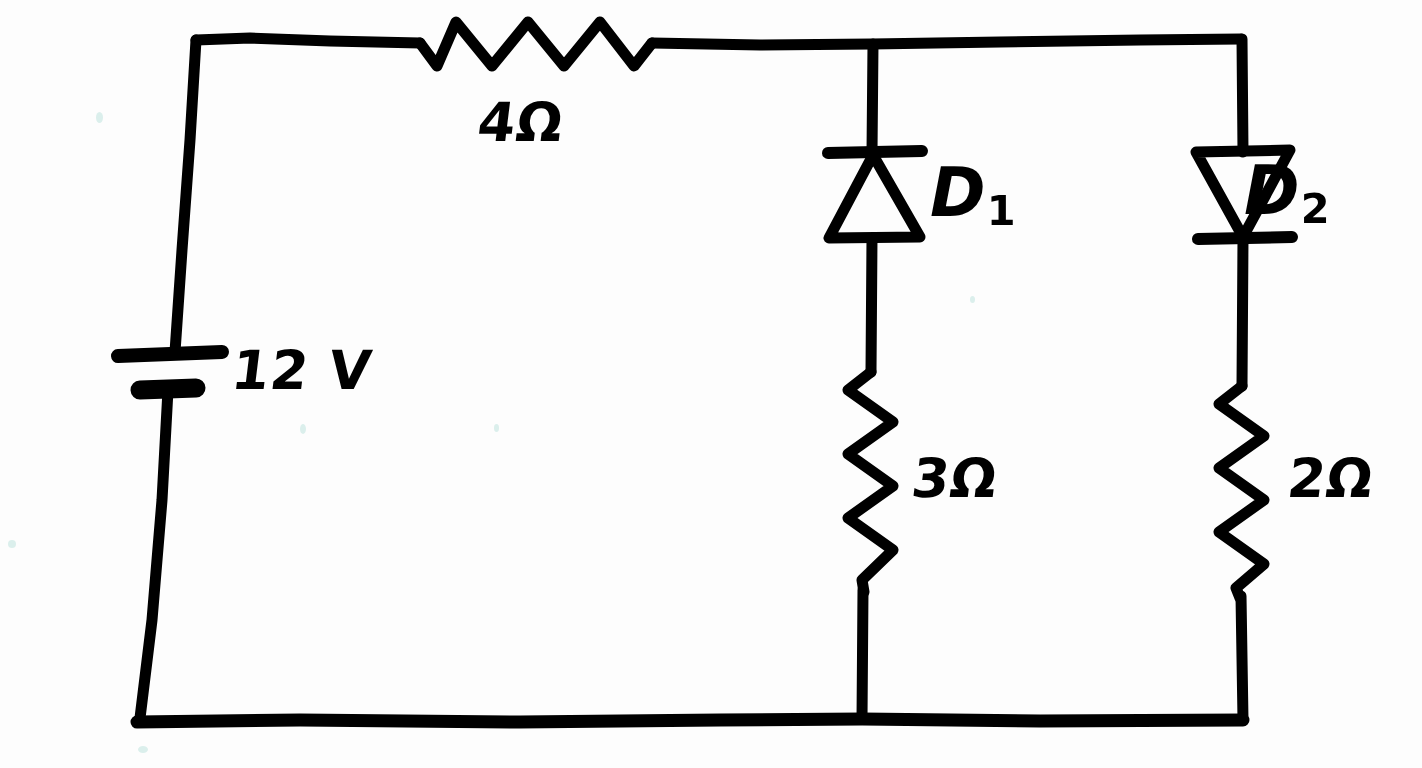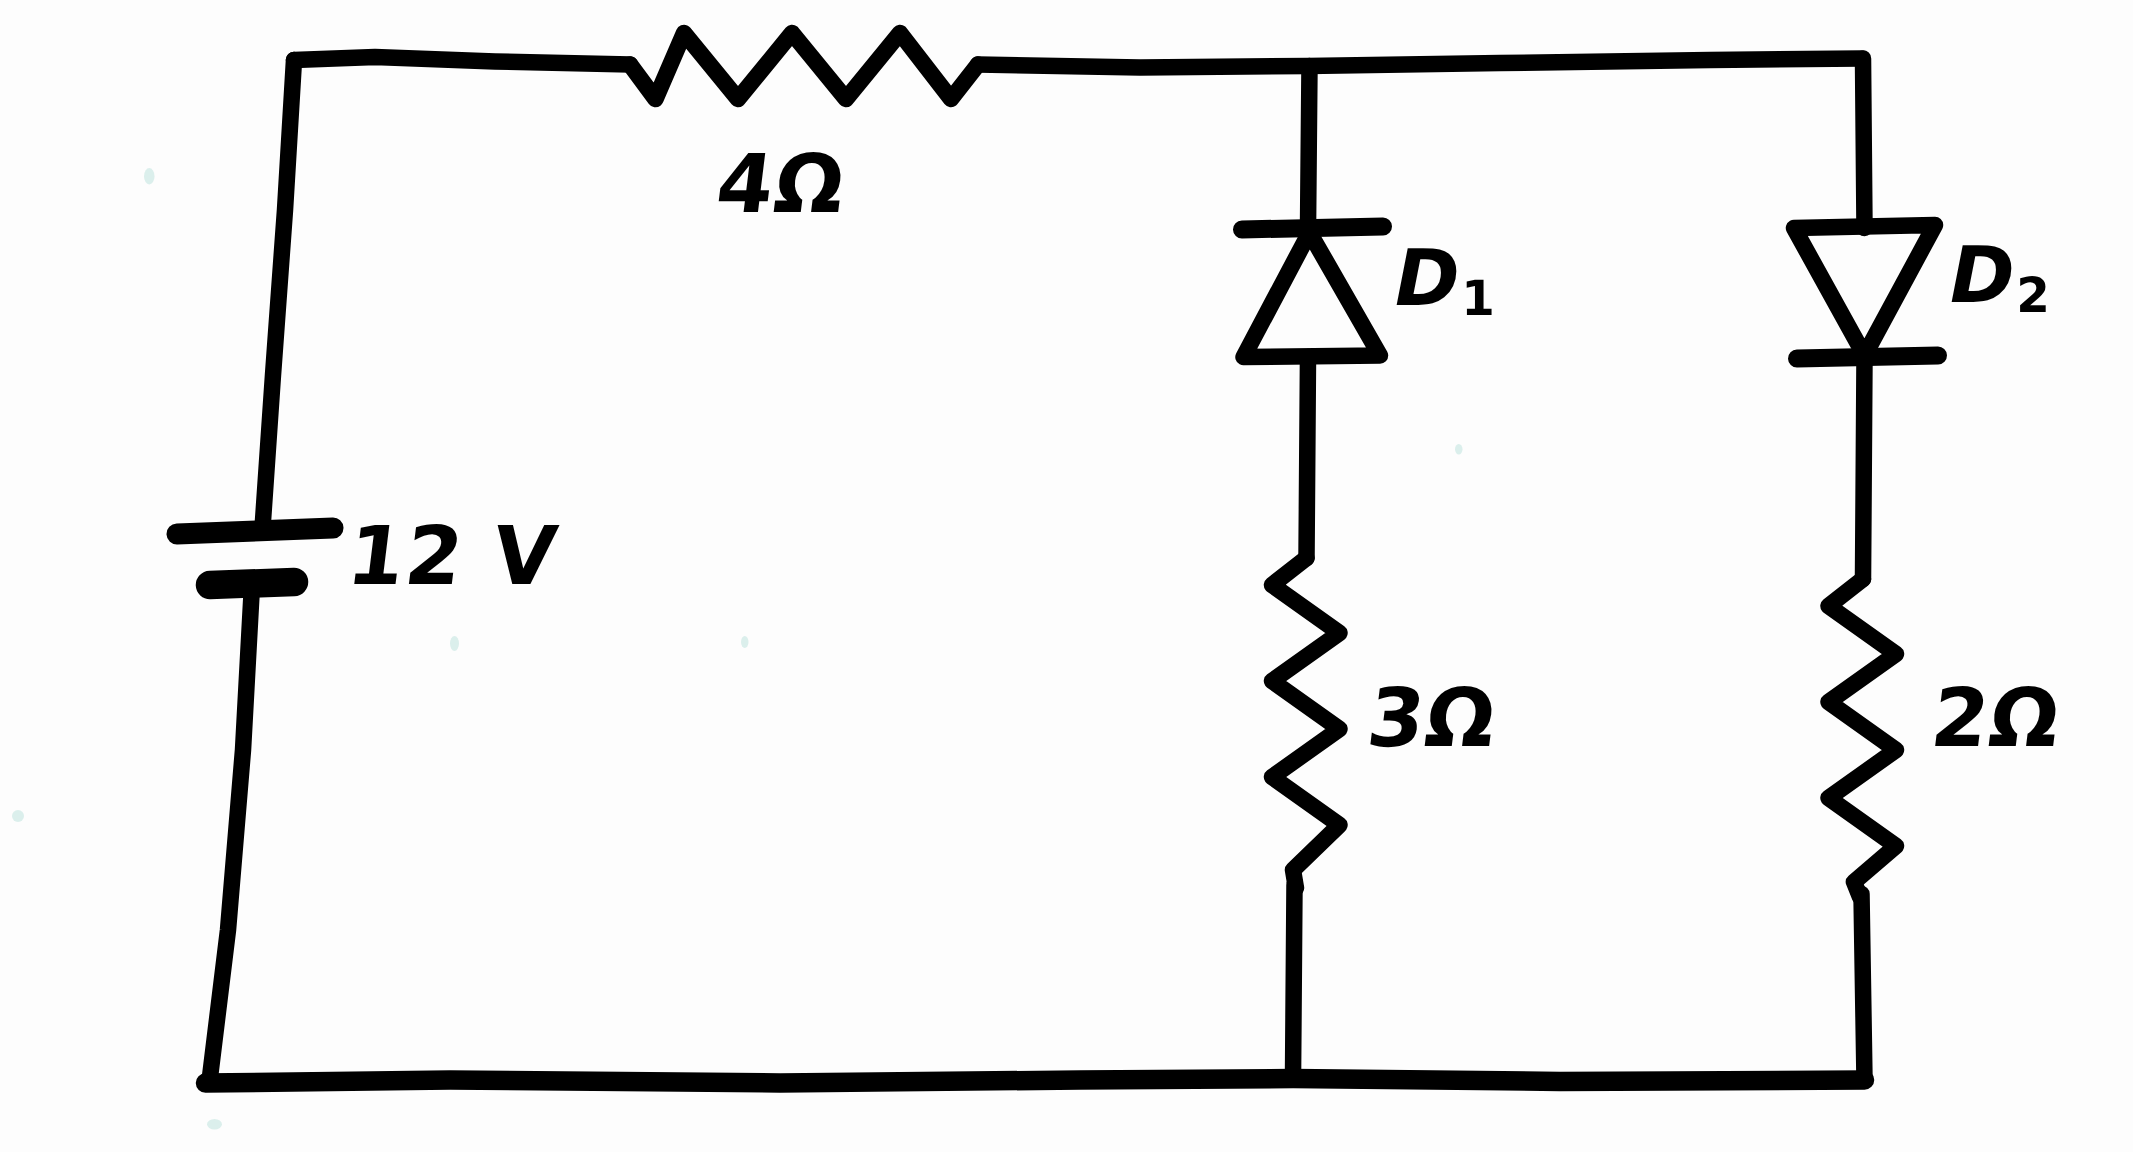--- a/index.html
+++ b/index.html
@@ -37,36 +37,36 @@
   }
   .lbl-val {
     font-size: 54px;
     letter-spacing: 1px;
     font-style: normal;
     font-weight: bold;
     font-family: "DejaVu Sans", sans-serif;
     transform: skewX(-7deg);
   }
   .lbl-diode {
-    font-size: 52px;
+    font-size: 67px;
     font-style: italic;
     font-weight: bold;
   }
   .lbl-diode sub {
     font-size: 0.62em;
     font-style: normal;
     vertical-align: -0.22em;
     margin-left: 1px;
   }
   #lbl-4ohm   { left: 478px; top: 96px; }
   #lbl-12v    { left: 232px; top: 344px; }
   #lbl-3ohm   { left: 912px; top: 452px; }
   #lbl-2ohm   { left: 1288px; top: 452px; }
   #lbl-d1     { left: 930px; top: 160px; }
-  #lbl-d2     { left: 1300px; top: 158px; }
+  #lbl-d2     { left: 1244px; top: 158px; }
   .speck {
     position: absolute;
     background: #bfe3df;
     opacity: 0.55;
     border-radius: 50%;
   }
 </style>
 </head>
 <body>
 

